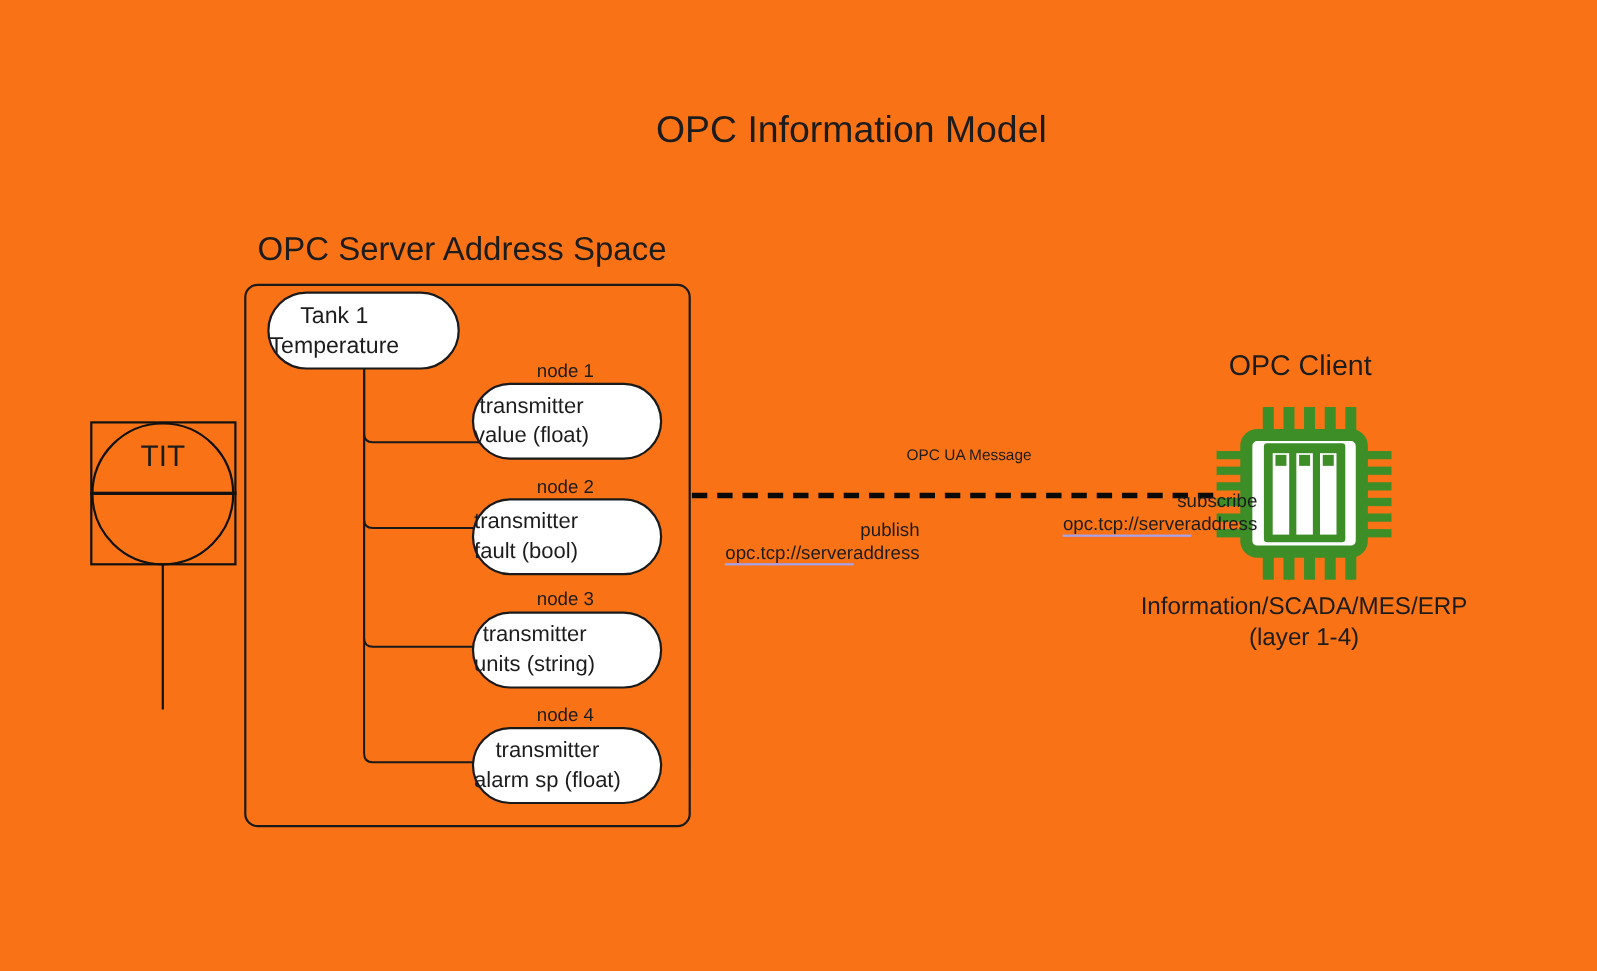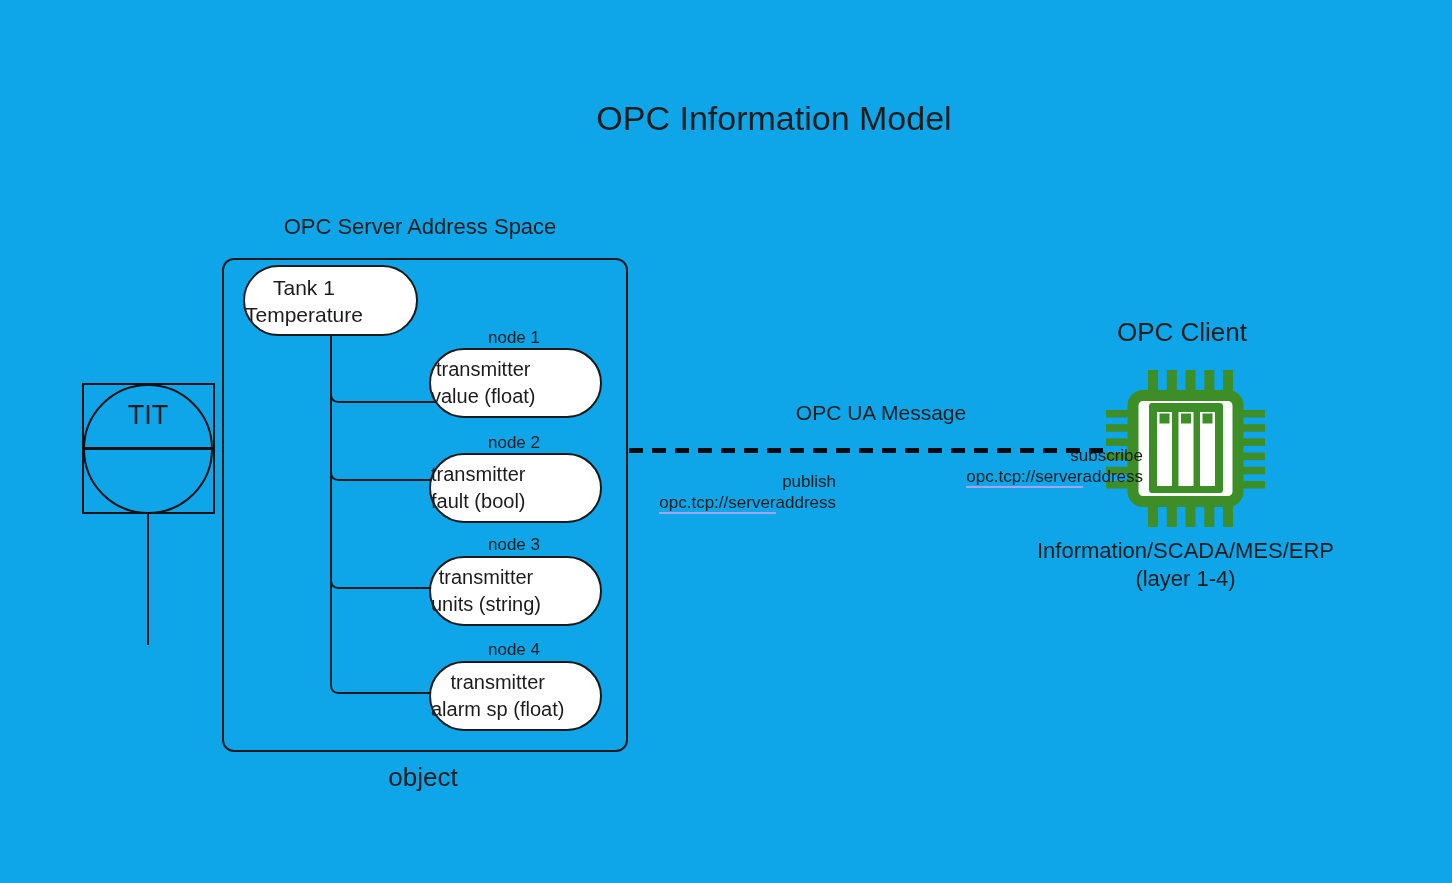--- a/index.html
+++ b/index.html
@@ -1,29 +1,29 @@
 <!DOCTYPE html>
 <html><head>
 <meta charset="utf-8">
 <style>
   html,body{margin:0;padding:0;background:#fff;}
   .canvas{
-    position:relative;width:1452px;height:883px;background:#0ea5e9;overflow:hidden;
+    position:relative;width:1452px;height:883px;background:#f97316;overflow:hidden;
     font-family:"Liberation Sans", sans-serif;color:var(--text-color,#1c1c1c);
   }
   .abs{position:absolute;}
   .ctr{text-align:center;}
   .z2{z-index:2;}
   .shapes-svg{position:absolute;left:0;top:0;z-index:1;}
 
   
   .title{left:474px;top:99px;width:600px;font-size:34px;line-height:38px;}
-  .server-heading{left:220px;top:212px;width:400px;font-size:22px;line-height:30px;}
+  .server-heading{left:220px;top:212px;width:400px;font-size:30px;line-height:30px;}
   .object-caption{left:323px;top:762px;width:200px;font-size:26px;line-height:30px;}
-  .opcua-label{left:731px;top:400px;width:300px;font-size:21px;line-height:26px;}
+  .opcua-label{left:731px;top:400px;width:300px;font-size:14px;line-height:26px;}
   .client-heading{left:1032px;top:317px;width:300px;font-size:26px;line-height:30px;}
   .client-caption{left:1008px;top:537px;width:355px;font-size:22px;line-height:28px;}
 
   
   .server-box{left:222px;top:258px;width:402px;height:490px;border:2px solid #1a1a1a;border-radius:12px;z-index:0;background:transparent;}
   .capsule{
     background:#fff;border:2px solid #1a1a1a;display:flex;align-items:center;
     text-align:center;white-space:pre-line;z-index:2;
   }
   .tank-capsule{left:243px;top:265px;width:171px;height:67px;border-radius:37px;font-size:21px;line-height:27px;}
@@ -144,21 +144,20 @@
     <span>transmitter
 units (string)</span>
   </div>
 
   <div class="abs node-label lab-n4">node 4</div>
   <div class="abs capsule node-capsule cap-n4">
     <span>transmitter
 alarm sp (float)</span>
   </div>
 
-  <div class="abs ctr object-caption z2">object</div>
 
   <div class="abs ctr opcua-label z2">OPC UA Message</div>
 
   <div class="abs pubsub publish-block">
     <div>publish</div>
     <div><span class="link-underline">opc.tcp://server</span><span>address</span></div>
   </div>
 
   <div class="abs pubsub subscribe-block">
     <div>subscribe</div>

